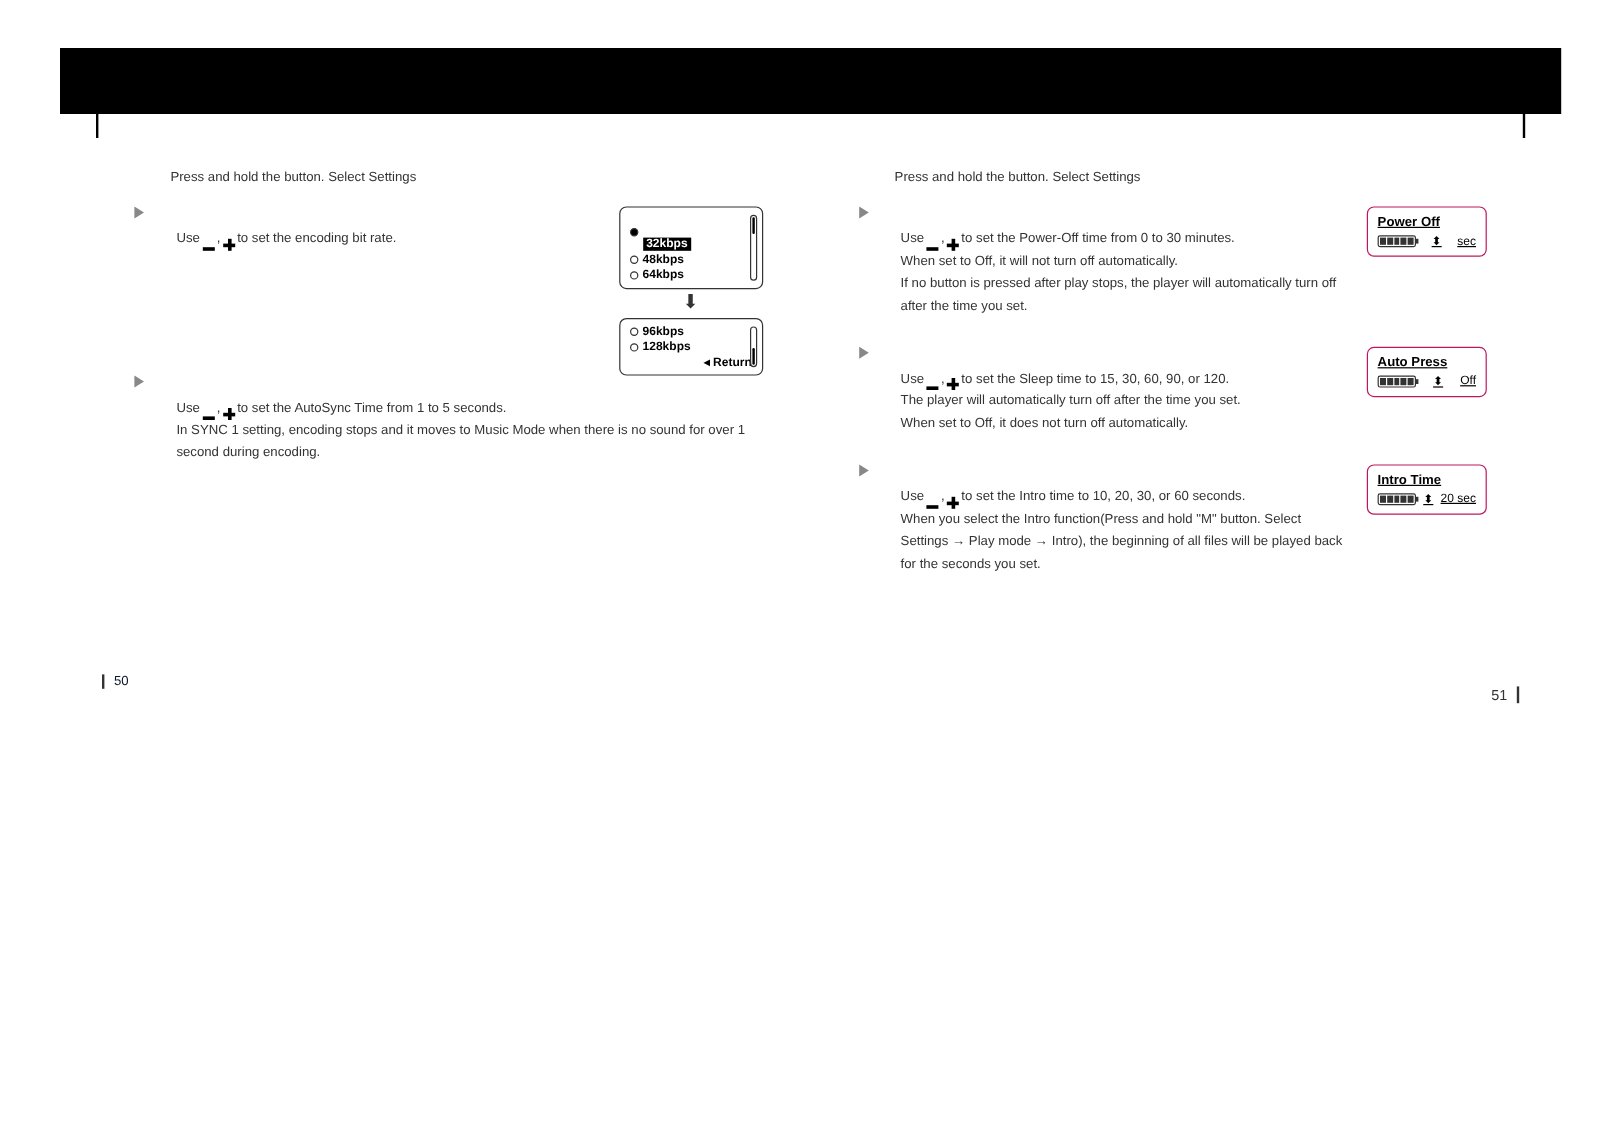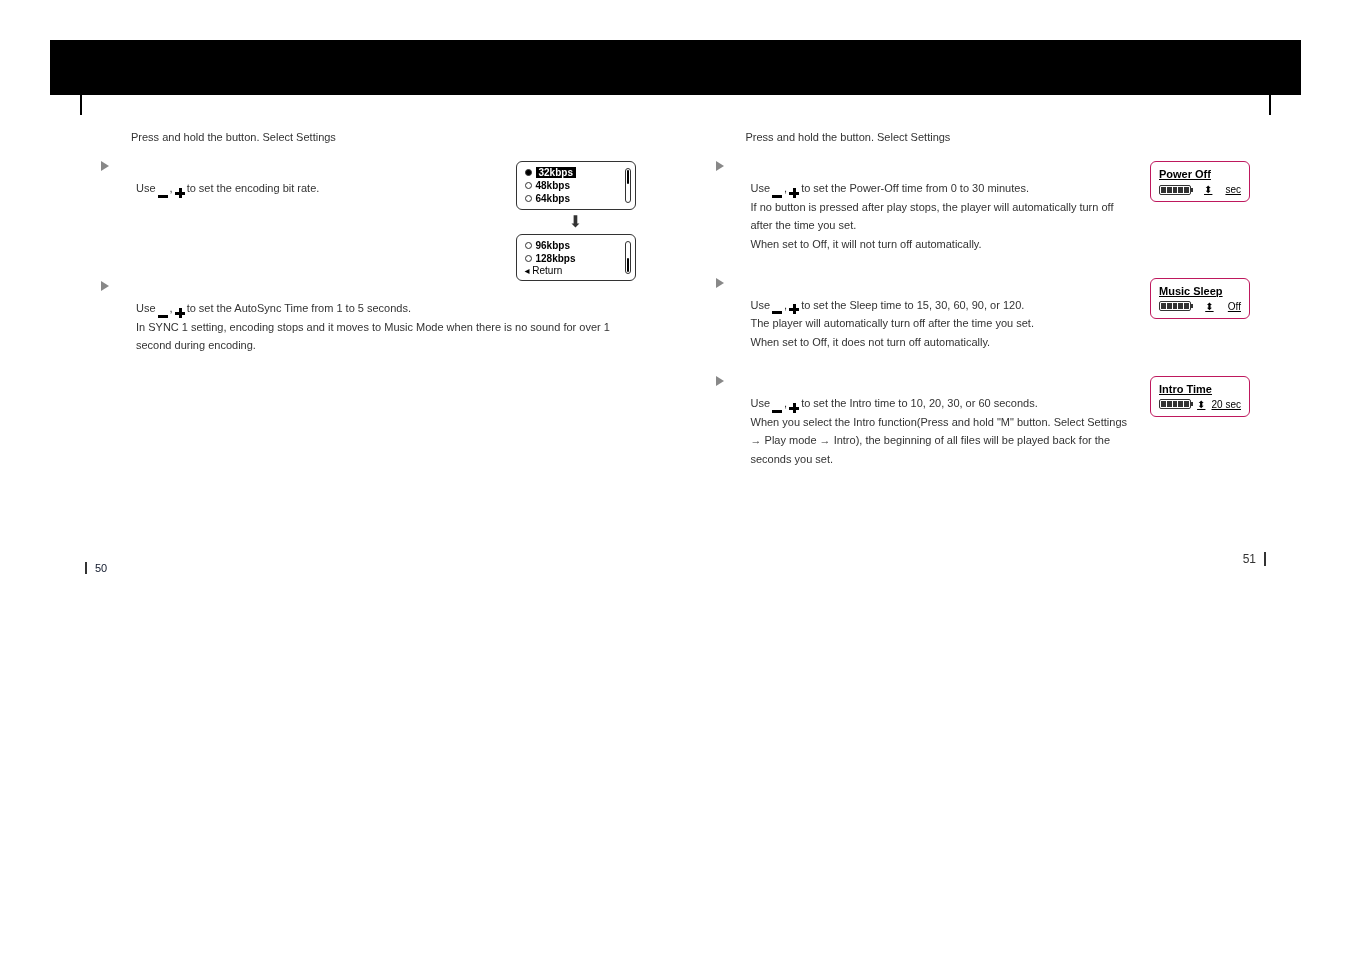--- a/index.html
+++ b/index.html
@@ -9,21 +9,21 @@
     }
     body {
       width: 1351px;
       height: 954px;
       background: #fff;
       font-family: Arial, sans-serif;
       position: relative;
     }
     .page-container {
       display: flex;
-      padding: 41px;
+      padding: 52px;
       position: relative;
     }
     .black-header {
       position: absolute;
       top: 40px;
       left: 50px;
       right: 50px;
       height: 55px;
       background: #000;
     }
@@ -154,24 +154,26 @@
       border-radius: 50%;
       margin-right: 4px;
     }
     .radio-filled {
       background: #000;
     }
     .highlighted {
       background: #000;
       color: #fff;
       padding: 0 3px;
+      margin-top: 20px;
     }
     .screen-return {
       font-size: 10px;
-      font-weight: normal;
+      font-weight: bold;
+      text-align: right;
     }
     .simple-screen {
       width: 100px;
       border: 1px solid #be185d;
       border-radius: 6px;
       padding: 6px 8px;
       font-size: 10px;
       background: #fff;
       flex-shrink: 0;
       text-decoration: underline;
@@ -221,21 +223,21 @@
       position: absolute;
       bottom: 380px;
       left: 85px;
       font-size: 11px;
       color: #0f172a;
       border-left: 2px solid #333;
       padding-left: 8px;
     }
     .page-number-right {
       position: absolute;
-      bottom: 388px;
+      bottom: 368px;
       right: 85px;
       font-size: 12px;
       color: #333;
       border-right: 2px solid #333;
       padding-right: 8px;
     }
     .screen-box-container {
       display: flex;
       flex-direction: column;
       gap: 4px;
@@ -368,22 +370,22 @@
         <div class="section-header">
           <span class="play-icon"></span>
         </div>
         <div class="section-body">
           <div class="desc-line">
             <span>Use </span>
             <span class="minus-icon"></span>,
             <span class="plus-icon"></span>
             <span> to set the Power-Off time from 0 to 30 minutes.</span>
           </div>
+          <div class="desc-text">When set to Off, it will not turn off automatically.</div>
           <div class="desc-text">If no button is pressed after play stops, the player will automatically turn off after the time you set.</div>
-          <div class="desc-text">When set to Off, it will not turn off automatically.</div>
         </div>
       </div>
       <div class="simple-screen">
         <div class="simple-screen-title">Power Off</div>
         <div class="simple-screen-bottom">
           <span class="battery-icon">
               <span class="battery-cells">
                 <span class="battery-cell"></span>
                 <span class="battery-cell"></span>
                 <span class="battery-cell"></span>
@@ -407,21 +409,21 @@
             <span>Use </span>
             <span class="minus-icon"></span>,
             <span class="plus-icon"></span>
             <span> to set the Sleep time to 15, 30, 60, 90, or 120.</span>
           </div>
           <div class="desc-text">The player will automatically turn off after the time you set.</div>
           <div class="desc-text">When set to Off, it does not turn off automatically.</div>
         </div>
       </div>
       <div class="simple-screen">
-        <div class="simple-screen-title">Music Sleep</div>
+        <div class="simple-screen-title">Auto Press</div>
         <div class="simple-screen-bottom">
           <span class="battery-icon">
               <span class="battery-cells">
                 <span class="battery-cell"></span>
                 <span class="battery-cell"></span>
                 <span class="battery-cell"></span>
                 <span class="battery-cell"></span>
                 <span class="battery-cell"></span>
               </span>
             </span>

